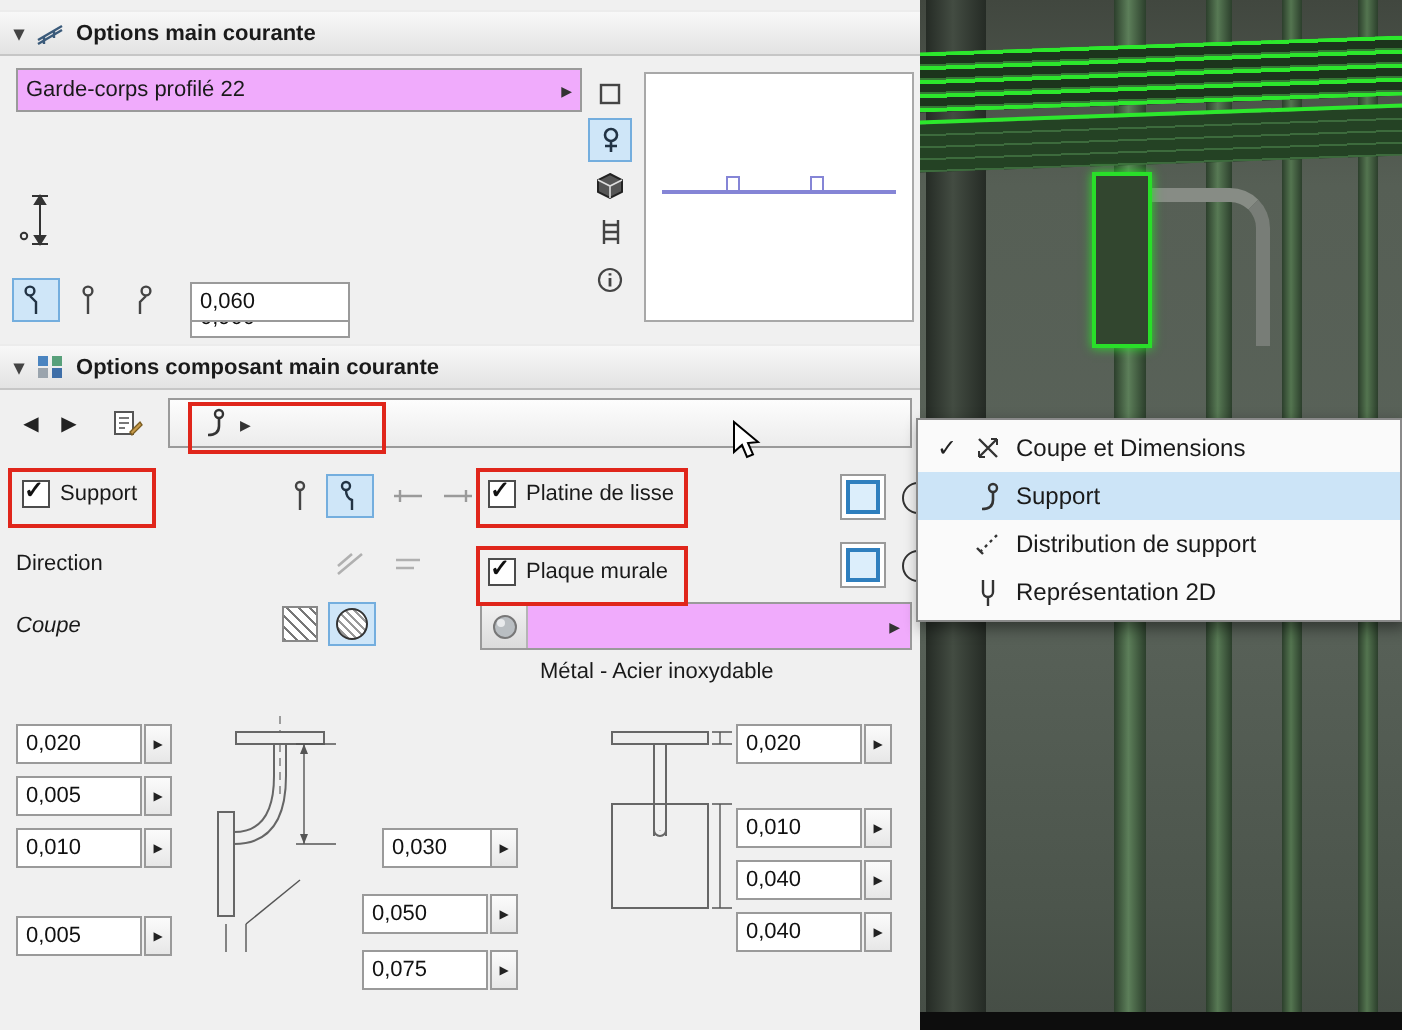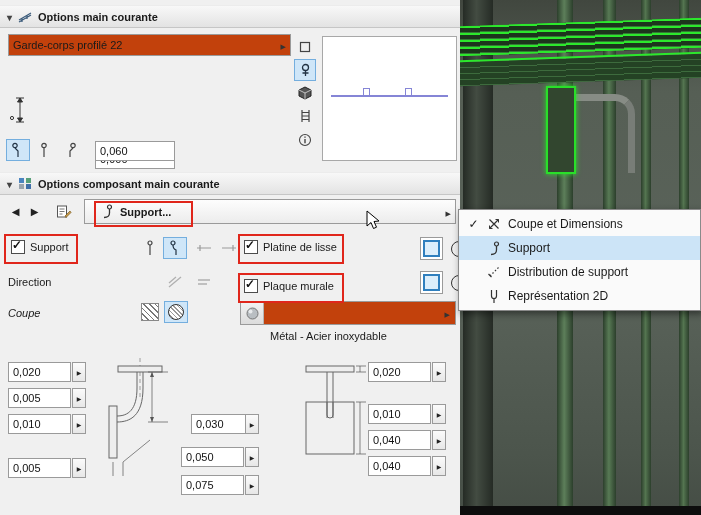--- a/index.html
+++ b/index.html
@@ -9,21 +9,21 @@
   .abs{position:absolute;box-sizing:border-box;}
 
   
   .sechdr{position:absolute;left:0;width:460px;height:23px;box-sizing:border-box;
     background:linear-gradient(#f8f8f8,#e3e3e3);
     border-top:1px solid #ececec;border-bottom:1px solid #c6c6c6;
     display:flex;align-items:center;gap:6px;padding-left:7px;font-weight:bold;}
   .collapse::after{content:"▾";font-size:10px;color:#444;}
 
   
-  .combo{position:absolute;box-sizing:border-box;border:1px solid #9a9a9a;background:#c2410c;
+  .combo{position:absolute;box-sizing:border-box;border:1px solid #9a9a9a;background:#f0abfc;
     display:flex;align-items:center;padding:0 4px;cursor:pointer;}
   .combo .txt{flex:1;white-space:nowrap;overflow:hidden;}
   .arrow-r::after{content:"▶";font-size:7px;color:#333;}
   .tri-l::after{content:"◀";font-size:10px;color:#222;}
   .tri-r::after{content:"▶";font-size:10px;color:#222;}
   .input{position:absolute;box-sizing:border-box;height:20px;border:1px solid #9a9a9a;
     background:#fff;font:11px "Liberation Sans",sans-serif;padding:0 4px;color:#111;}
   .flyout{position:absolute;box-sizing:border-box;width:14px;height:20px;
     border:1px solid #9a9a9a;background:linear-gradient(#fbfbfb,#e7e7e7);
     cursor:pointer;display:flex;align-items:center;justify-content:center;}
@@ -193,21 +193,20 @@
         <path d="M9 12 L14 7 L15 8.5 L10 13.5 Z" fill="#c89b4a" stroke="#7a5c20" stroke-width="0.7"></path>
       </svg>
   </div>
   <div class="combo" style="left:84px;top:199px;width:372px;height:25px;background:linear-gradient(#fdfdfd,#ececec);">
     <span style="margin:0 6px 0 12px;">
       <svg width="13" height="15" viewBox="0 0 13 15">
           <circle cx="8.5" cy="3" r="2" fill="none" stroke="#333" stroke-width="1.2"></circle>
           <path d="M8.5 5 V9 C8.5 12.5 6 13.5 3 13.5" fill="none" stroke="#333" stroke-width="1.3"></path>
         </svg>
     </span>
-    <span class="txt" style="font-weight:bold;">Support...</span>
     <span class="arrow-r"></span>
   </div>
   <div class="redbox" style="left:94px;top:201px;width:95px;height:22px;"></div>
 
   <div class="cbwrap" style="left:11px;top:240px;">
     <span class="cb checked"></span>
     <span>Support</span>
   </div>
   <div class="redbox" style="left:4px;top:234px;width:70px;height:26px;"></div>
 

